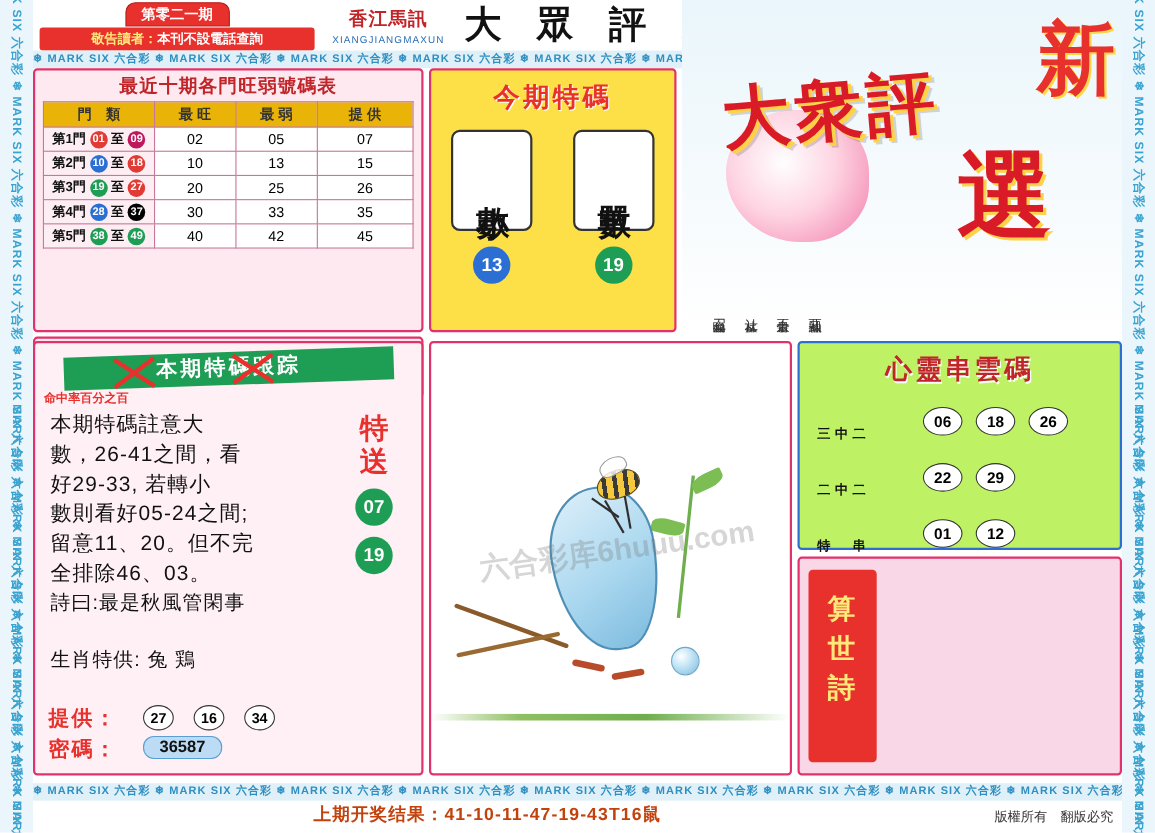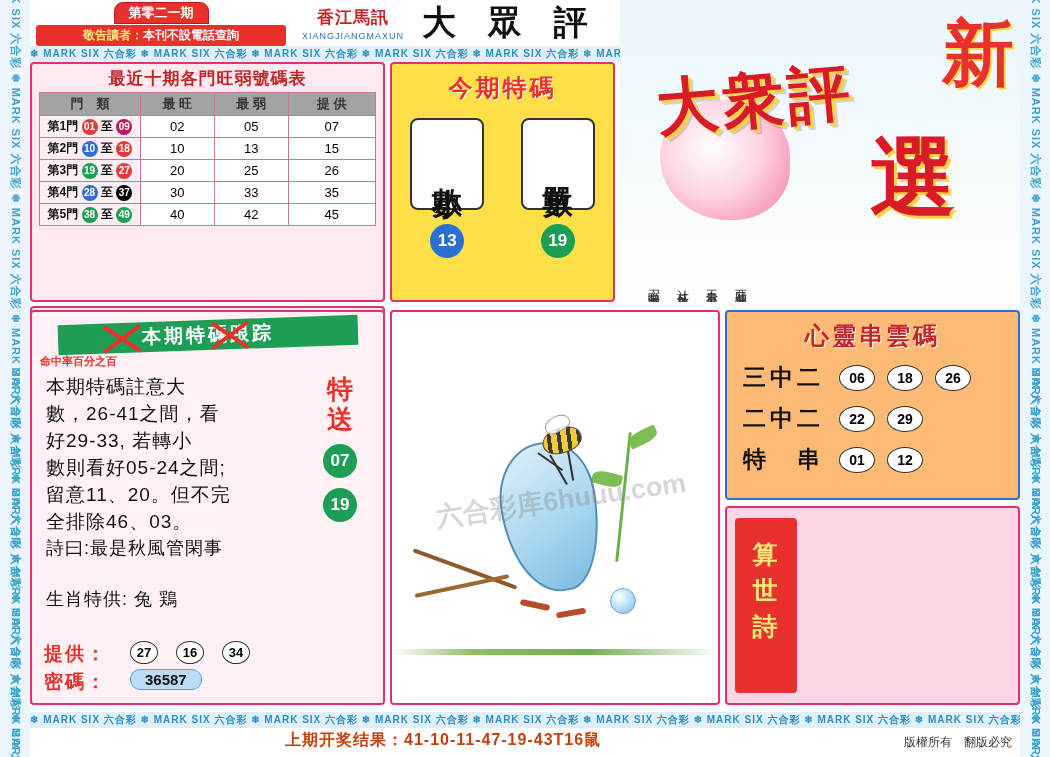--- a/index.html
+++ b/index.html
@@ -88,21 +88,21 @@
   .panel-table {
     position:absolute; left:0px; top:0px; width:355px; height:240px;
     background:#fde9ef; border:2px solid #e2326b; border-radius:4px;
   }
   .tbl-title {
     text-align:center; font-size:17px; font-weight:bold; color:#c0252a;
     padding:3px 0 2px; letter-spacing:1px;
   }
   table.t { width:96%; margin:0 auto; border-collapse:collapse; }
   table.t th {
-    background:#a3a3a3; border:1px solid #c7789a; font-size:13px; color:#333;
+    background:#eab308; border:1px solid #c7789a; font-size:13px; color:#333;
     padding:2px 0; font-weight:bold;
   }
   table.t td {
     border:1px solid #c7789a; font-size:13px; text-align:center; padding:2px 0;
     background:#fff;
   }
   table.t td.m { background:#fdeef3; font-weight:bold; color:#111; font-size:12px; }
   .ball-s {
     display:inline-block; width:16px; height:16px; line-height:16px; border-radius:50%;
     color:#fff; font-size:10px; font-weight:bold; text-align:center; vertical-align:middle;
@@ -297,29 +297,29 @@
   }
   .watermark {
     position:absolute; left:-46px; top:170px; width:430px;
     font-size:27px; color:rgba(120,120,120,.30); font-weight:bold;
     transform:rotate(-8deg); text-align:center; pointer-events:none;
   }
 
   
   .panel-chuan {
     position:absolute; left:695px; top:248px; width:295px; height:190px;
-    background:#fdba74; border:2px solid #2b6fd4; border-radius:4px;
+    background:#bef264; border:2px solid #2b6fd4; border-radius:4px;
   }
   .chuan-title {
     text-align:center; font-size:24px; font-weight:bold; color:#c0252a;
     letter-spacing:3px; margin-top:8px; text-shadow:1px 1px 0 #fff;
   }
   .chuan-row { display:flex; align-items:center; margin:10px 0 0 16px; }
   .chuan-row .lb {
-    width:96px; font-size:23px; font-weight:bold; color:#111; letter-spacing:4px;
+    width:96px; font-size:12px; font-weight:bold; color:#111; letter-spacing:4px;margin-top:24px;
   }
   .chuan-row .ball-o3 {
     display:inline-block; width:36px; height:26px; line-height:24px; border-radius:50%;
     border:1.5px solid #333; background:#fff; font-size:14px; font-weight:bold;
     text-align:center; margin-right:12px;
   }
 
   
   .panel-poem {
     position:absolute; left:695px; top:444px; width:295px; height:199px;

